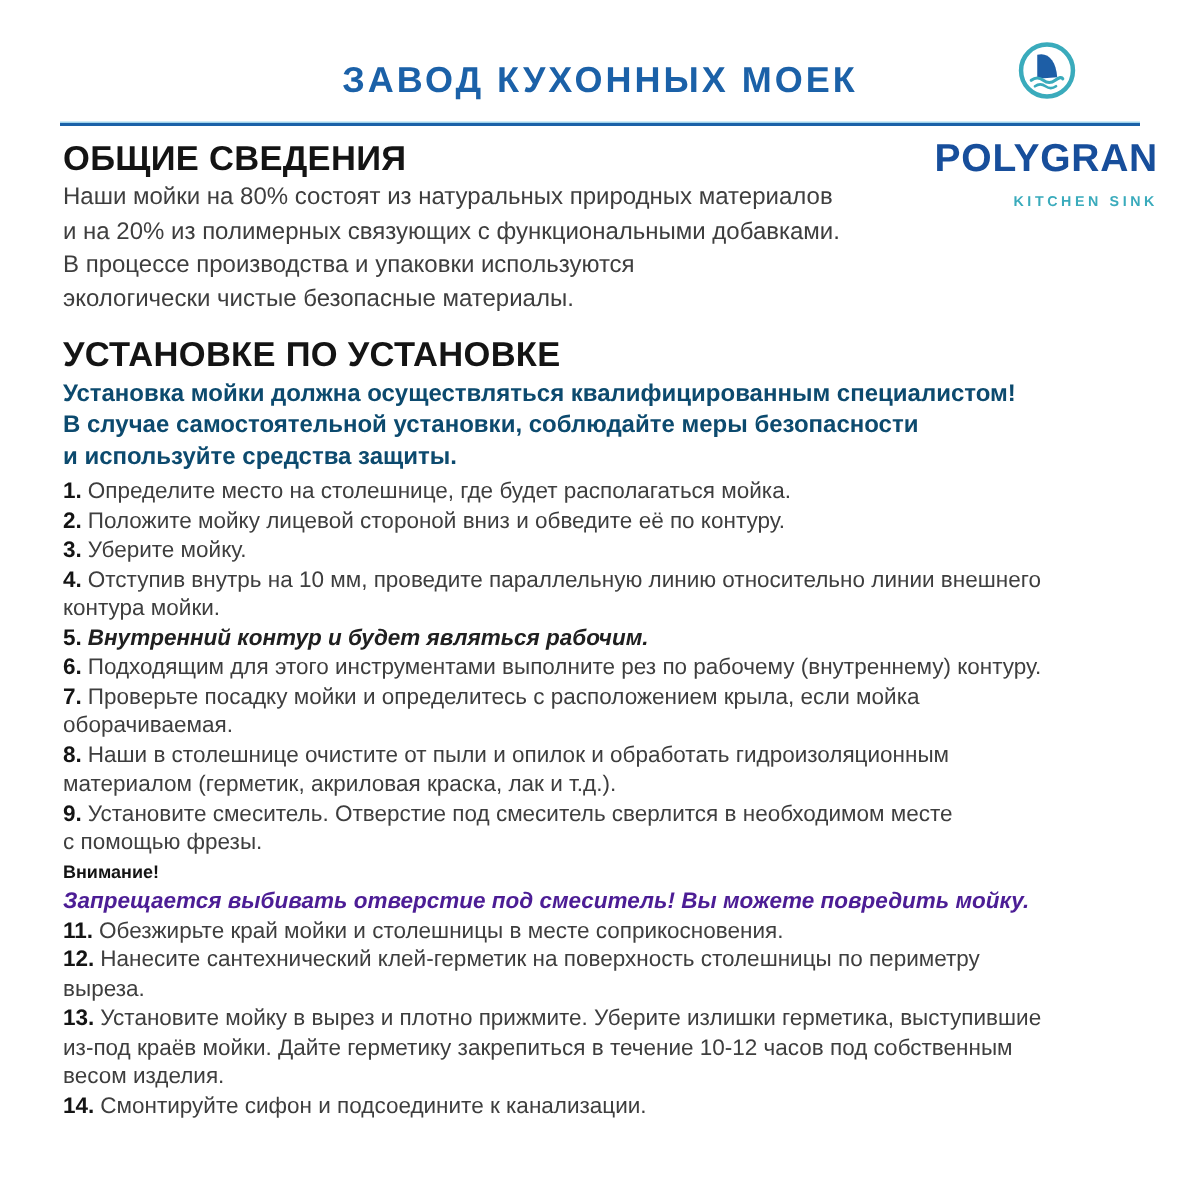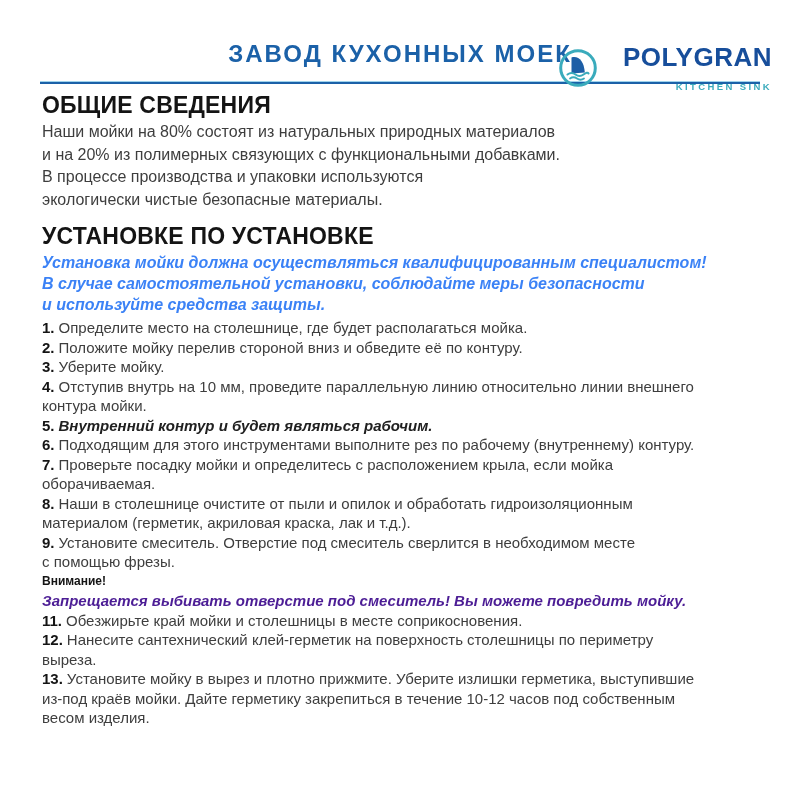--- a/index.html
+++ b/index.html
@@ -19,22 +19,22 @@
   }
   
   .header{position:relative;height:81px;}
   .header-title{
     position:absolute;top:40px;left:0;width:100%;
     text-align:center;
     font-size:24px;font-weight:700;letter-spacing:2px;
     color:var(--blue);
   }
   .logo{
-    position:absolute;top:44px;right:28px;
-    display:flex;align-items:center;gap:25px;
+    position:absolute;top:27px;right:28px;
+    display:flex;align-items:center;gap:25px;flex-direction:column;
   }
   .logo-icon svg{display:block;}
   .logo-text{display:flex;flex-direction:column;align-items:flex-end;}
   .logo-brand{
     font-size:26px;font-weight:700;color:var(--navy);
     letter-spacing:.5px;line-height:26px;
   }
   .logo-sub{
     font-size:9.5px;font-weight:700;color:var(--teal);
     letter-spacing:2.4px;margin-top:11px;
@@ -52,21 +52,21 @@
     margin:4px 0 3px;letter-spacing:.2px;
   }
   .para{
     font-size:16px;line-height:22.5px;
     color:var(--body-text);
     white-space:pre-line;
   }
   .instr-heading{margin-top:12px;}
   .safety-notice{
     font-size:16px;line-height:21px;
-    font-weight:700;font-style:italic;color:#3b82f6;
+    font-weight:700;color:#0c4a6e;
     white-space:pre-line;margin-top:2px;
   }
   .steps{margin-top:3px;}
   .step{
     font-size:15px;line-height:19.5px;
     color:var(--body-text);
   }
   .step-num{font-weight:800;color:var(--heading-text);margin-right:4px;}
   .step-text{white-space:pre-line;}
   .step.emphasis .step-text{font-weight:700;font-style:italic;color:#202020;}
@@ -110,21 +110,21 @@
 В процессе производства и упаковки используются
 экологически чистые безопасные материалы.</div>
 
   <div class="section-heading instr-heading">УСТАНОВКЕ ПО УСТАНОВКЕ</div>
   <div class="safety-notice">Установка мойки должна осуществляться квалифицированным специалистом!
 В случае самостоятельной установки, соблюдайте меры безопасности
 и используйте средства защиты.</div>
 
   <div class="steps">
     <div class="step"><span class="step-num">1.</span><span class="step-text">Определите место на столешнице, где будет располагаться мойка.</span></div>
-    <div class="step"><span class="step-num">2.</span><span class="step-text">Положите мойку перелив стороной вниз и обведите её по контуру.</span></div>
+    <div class="step"><span class="step-num">2.</span><span class="step-text">Положите мойку лицевой стороной вниз и обведите её по контуру.</span></div>
     <div class="step"><span class="step-num">3.</span><span class="step-text">Уберите мойку.</span></div>
     <div class="step"><span class="step-num">4.</span><span class="step-text">Отступив внутрь на 10 мм, проведите параллельную линию относительно линии внешнего
 контура мойки.</span></div>
     <div class="step emphasis"><span class="step-num">5.</span><span class="step-text">Внутренний контур и будет являться рабочим.</span></div>
     <div class="step"><span class="step-num">6.</span><span class="step-text">Подходящим для этого инструментами выполните рез по рабочему (внутреннему) контуру.</span></div>
     <div class="step"><span class="step-num">7.</span><span class="step-text">Проверьте посадку мойки и определитесь с расположением крыла, если мойка
 оборачиваемая.</span></div>
     <div class="step"><span class="step-num">8.</span><span class="step-text">Наши в столешнице очистите от пыли и опилок и обработать гидроизоляционным
 материалом (герметик, акриловая краска, лак и т.д.).</span></div>
     <div class="step"><span class="step-num">9.</span><span class="step-text">Установите смеситель. Отверстие под смеситель сверлится в необходимом месте
@@ -132,15 +132,16 @@
 
     <div class="attention-label">Внимание!</div>
     <div class="attention-text">Запрещается выбивать отверстие под смеситель! Вы можете повредить мойку.</div>
 
     <div class="step"><span class="step-num">11.</span><span class="step-text">Обезжирьте край мойки и столешницы в месте соприкосновения.</span></div>
     <div class="step"><span class="step-num">12.</span><span class="step-text">Нанесите сантехнический клей-герметик на поверхность столешницы по периметру
 выреза.</span></div>
     <div class="step"><span class="step-num">13.</span><span class="step-text">Установите мойку в вырез и плотно прижмите. Уберите излишки герметика, выступившие
 из-под краёв мойки. Дайте герметику закрепиться в течение 10-12 часов под собственным
 весом изделия.</span></div>
+    <div class="step"><span class="step-num">14.</span><span class="step-text">Смонтируйте сифон и подсоедините к канализации.</span></div>
   </div>
 
 </div>
 
 </body></html>

